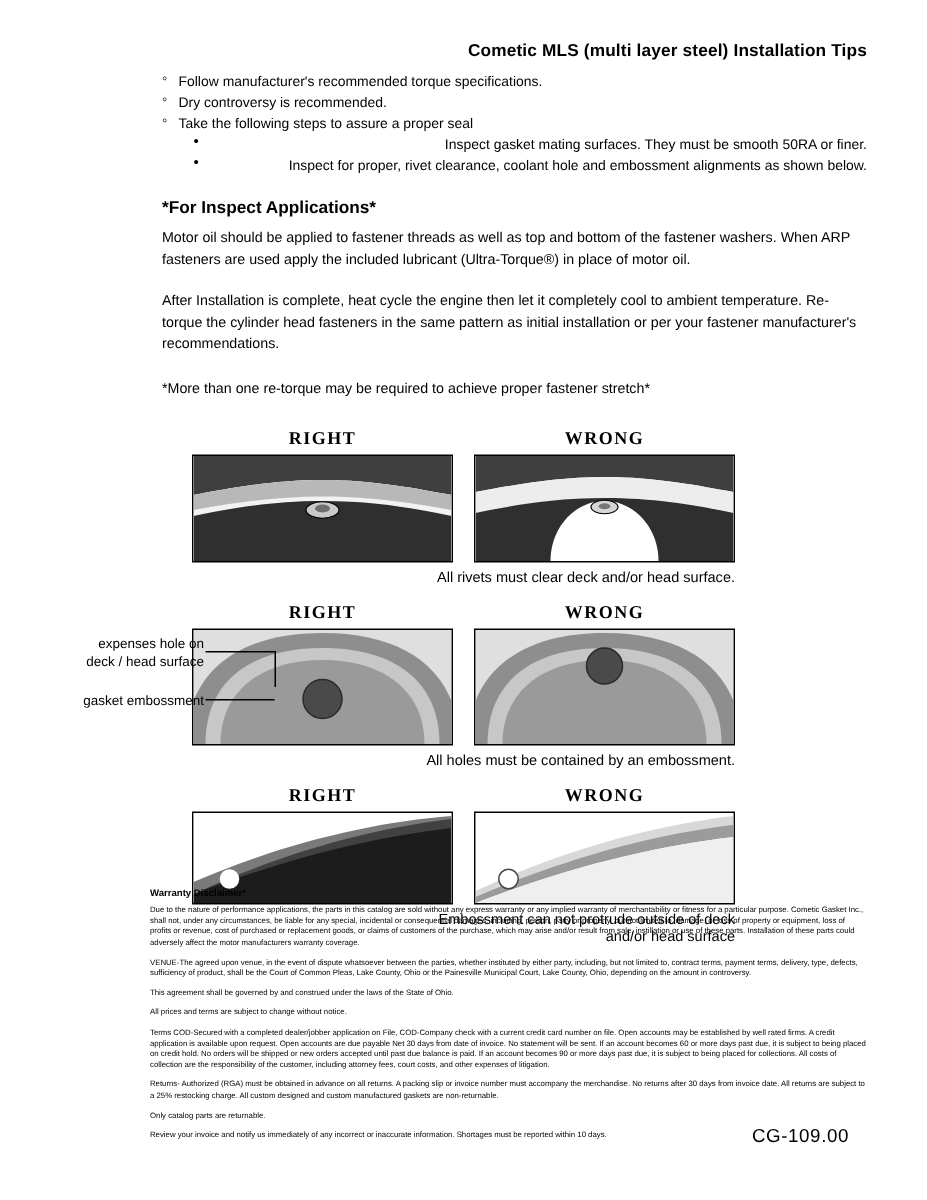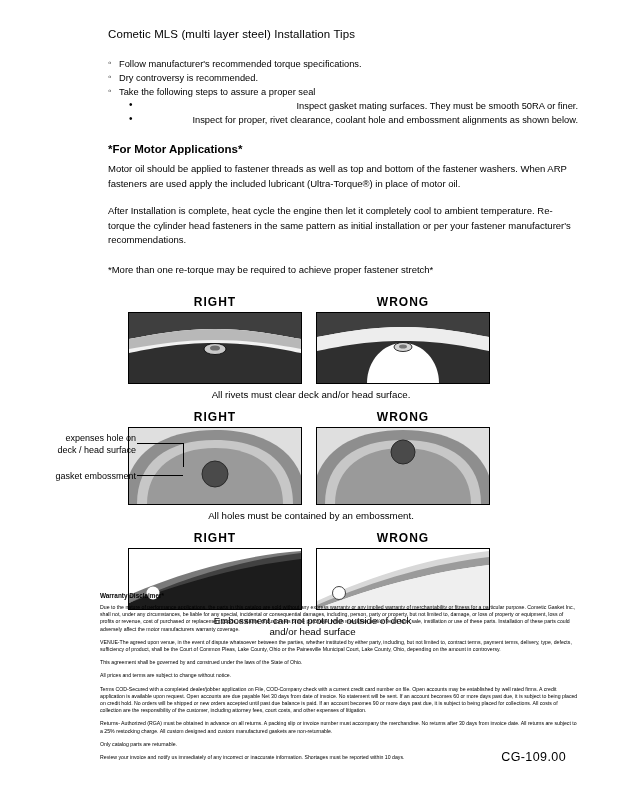--- a/index.html
+++ b/index.html
@@ -18,23 +18,24 @@
   }
   .page {
     position: relative;
     width: 618px;
     height: 800px;
     padding: 28px 40px 0 40px;
   }
   
   .title {
     font-size: 11.5px;
-    font-weight: normal;
+    font-weight: bold;
     letter-spacing: 0.1px;
-    margin: 0 0 17px 68px;
+    margin: 0 0 7px 68px;
+    text-align: right;
   }
   .bullet-list {
     margin: 0 0 0 68px;
     padding: 0;
     list-style: none;
   }
   .bullet-list > li {
     font-size: 9.3px;
     line-height: 14px;
     position: relative;
@@ -83,42 +84,42 @@
   
   .figures {
     margin-top: 18px;
     position: relative;
   }
   .fig-row {
     display: flex;
     justify-content: center;
     gap: 14px;
   }
-  .fig-col { width: 174px; }
+  .fig-col { width: 174px; font-family: Liberation Serif, serif; }
   .fig-label {
     text-align: center;
     font-size: 12px;
     font-weight: bold;
     letter-spacing: 1px;
     margin-bottom: 3px;
   }
   .fig-box {
     width: 174px;
     height: 72px;
     border: 1px solid #000;
     overflow: hidden;
     position: relative;
     background: #fff;
   }
   .fig-box.tall { height: 78px; }
   .fig-box.short { height: 62px; }
   .fig-caption {
     font-size: 9.7px;
     margin: 5px 0 0 0;
-    text-align: center;
+    text-align: right;
     padding-left: 4px;
   }
   .caption-wrap {
     width: 362px;
     margin: 0 auto;
   }
   .caption-wrap.indent { padding-left: 3px; }
 
   
   .callout {
@@ -171,21 +172,21 @@
     <li>Dry controversy is recommended.</li>
     <li>
       <span>Take the following steps to assure a proper seal</span>
       <ul class="sub-list">
         <li>Inspect gasket mating surfaces.  They must be smooth 50RA or finer.</li>
         <li>Inspect for proper, rivet clearance, coolant hole and embossment alignments as shown below.</li>
       </ul>
     </li>
   </ul>
 
-  <h2 class="section-head">*For Motor Applications*</h2>
+  <h2 class="section-head">*For Inspect Applications*</h2>
   <p class="para">Motor oil should be applied to fastener threads as well as top and bottom of the fastener washers. When ARP fasteners are used apply the included lubricant (Ultra-Torque®) in place of motor oil.</p>
   <p class="para">After Installation is complete, heat cycle the engine then let it completely cool to ambient temperature. Re-torque the cylinder head fasteners in the same pattern as initial installation or per your fastener manufacturer's recommendations.</p>
   <p class="para note">*More than one re-torque may be required to achieve proper fastener stretch*</p>
 
   <div class="figures">
 
     <div class="fig-row">
       <div class="fig-col">
         <div class="fig-label">RIGHT</div>
         <div class="fig-box">

